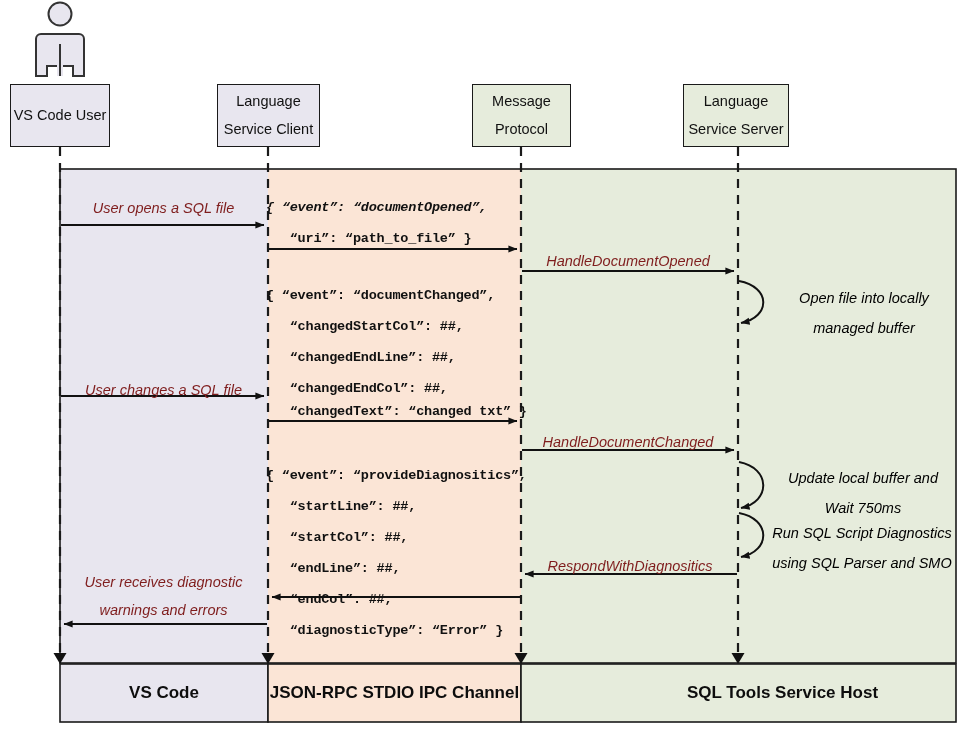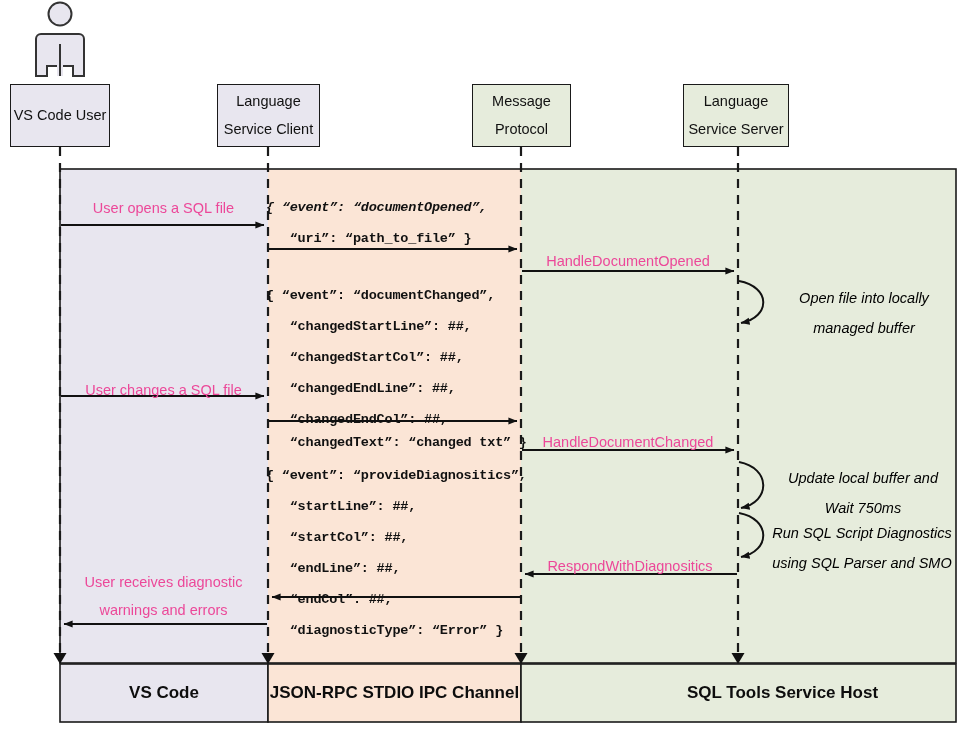--- a/index.html
+++ b/index.html
@@ -26,22 +26,23 @@
     height: 732px;
   }
   .lbl {
     position: absolute;
     font-family: "Liberation Sans", sans-serif;
     color: #111111;
     white-space: pre;
     line-height: 1.15;
   }
   .msg-italic {
+    font-style: italic;
     font-size: 14.5px;
-    color: #ec4899;
+    color: #7f1d1d;
     text-align: center;
   }
   .json-line {
     font-family: "Liberation Mono", monospace;
     font-size: 13.5px;
     font-weight: bold;
     color: #111111;
     letter-spacing: -0.2px;
     white-space: pre;
   }
@@ -187,21 +188,20 @@
 
   <div class="lbl msg-italic" style="left:524px; top:558px; width:212px;">RespondWithDiagnositics</div>
 
   <div style="position:absolute; left:266px; top:200px;">
     <div class="json-line" style="margin-bottom:16px;font-style:italic;">{ “event”: “documentOpened”,</div>
     <div class="json-line">   “uri”: “path_to_file” }</div>
   </div>
 
   <div style="position:absolute; left:266px; top:288px;">
     <div class="json-line" style="margin-bottom:16px;">{ “event”: “documentChanged”,</div>
-    <div class="json-line" style="margin-bottom:16px;">   “changedStartLine”: ##,</div>
     <div class="json-line" style="margin-bottom:16px;">   “changedStartCol”: ##,</div>
     <div class="json-line" style="margin-bottom:16px;">   “changedEndLine”: ##,</div>
     <div class="json-line" style="margin-bottom:8px;">   “changedEndCol”: ##,</div>
     <div class="json-line">   “changedText”: “changed txt” }</div>
   </div>
 
   <div style="position:absolute; left:266px; top:468px;">
     <div class="json-line" style="margin-bottom:16px;">{ “event”: “provideDiagnositics”,</div>
     <div class="json-line" style="margin-bottom:16px;">   “startLine”: ##,</div>
     <div class="json-line" style="margin-bottom:16px;">   “startCol”: ##,</div>

